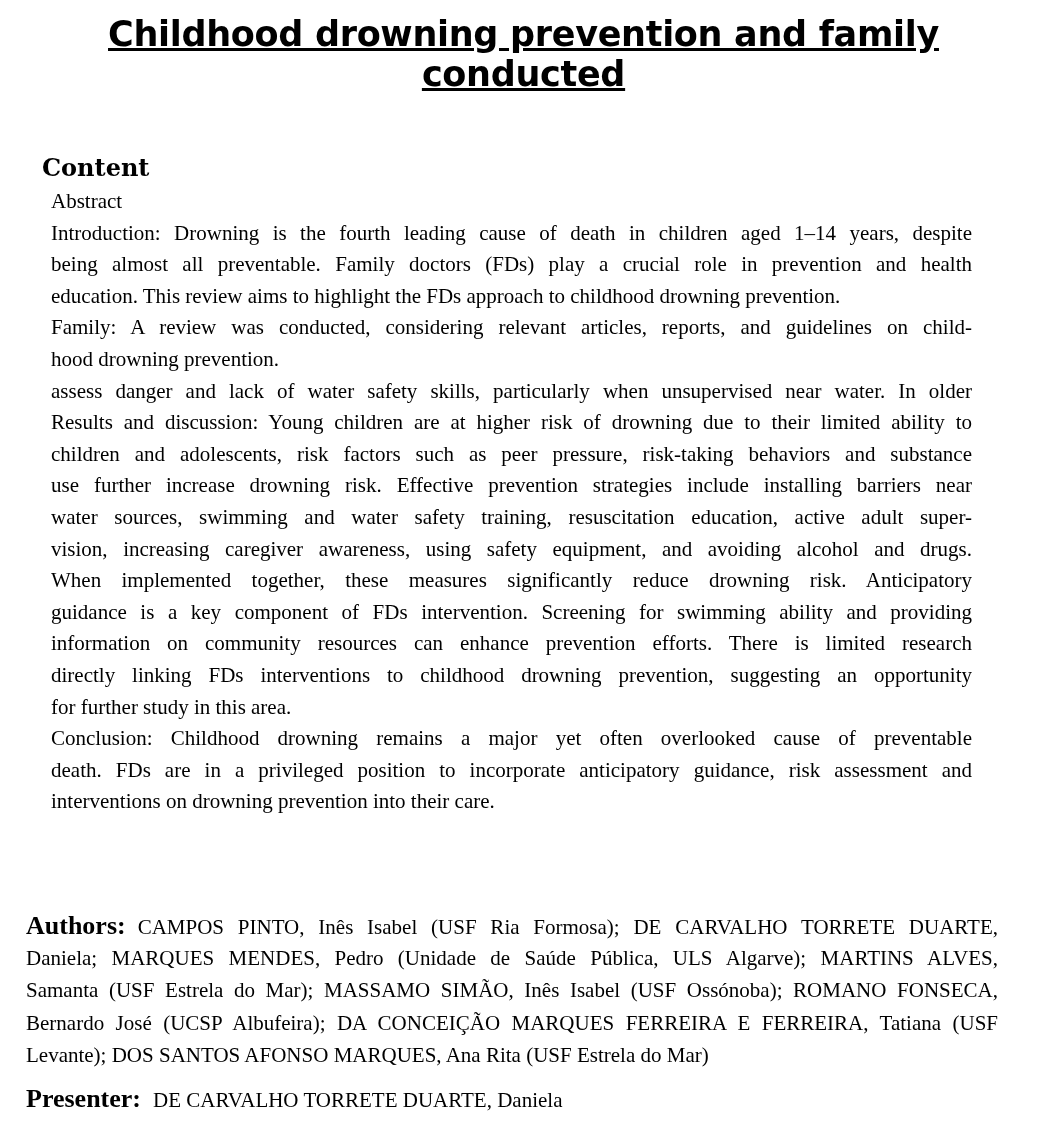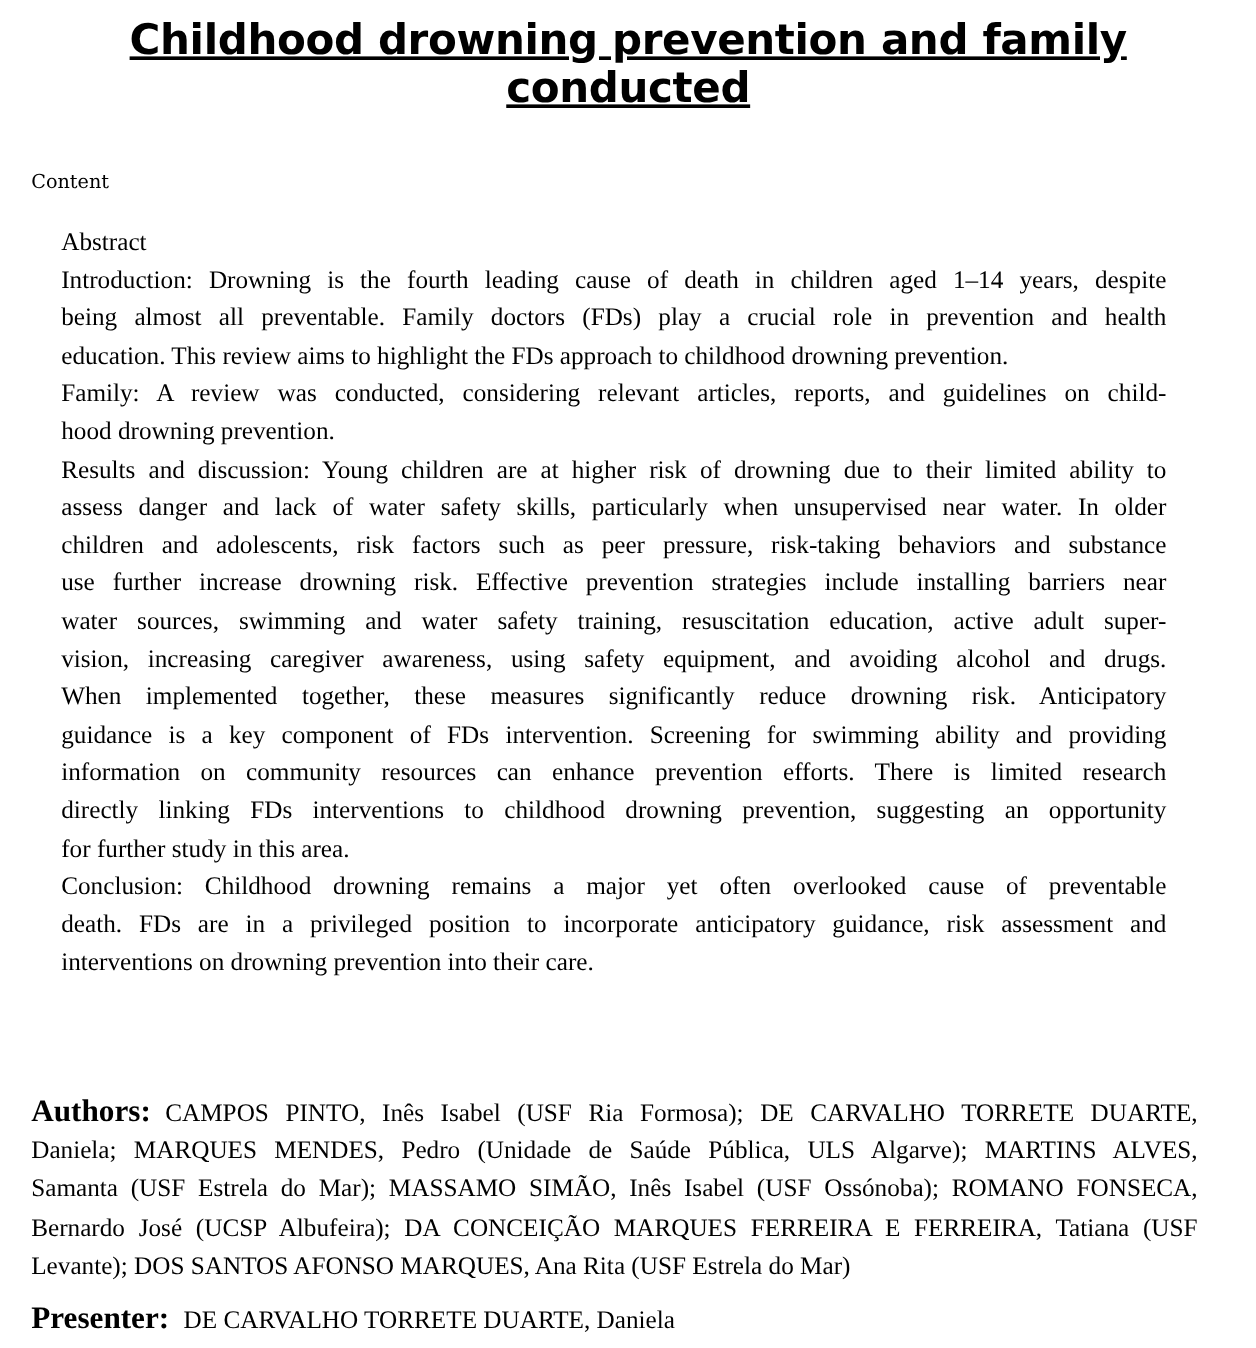--- a/index.html
+++ b/index.html
@@ -27,24 +27,24 @@
       line-height: 40px;
       letter-spacing: -0.3px;
       margin: 0;
       text-decoration: underline;
     }
     .title .line { display: block; }
     .section-heading {
       position: absolute;
       left: 26px;
       top: 136px;
-      margin: 0;
+      margin: 16px;
       font-family: "DejaVu Serif", "Liberation Serif", serif;
-      font-weight: normal;
-      font-size: 16px;
+      font-weight: bold;
+      font-size: 24px;
       line-height: 32px;
     }
     .abstract {
       position: absolute;
       left: 51px;
       top: 186px;
       width: 921px;
       font-size: 21px;
       line-height: 31.6px;
     }
@@ -99,22 +99,22 @@
 
 <h2 class="section-heading">Content</h2>
 
 <div class="abstract">
   <span class="line">Abstract</span>
   <span class="line justify">Introduction: Drowning is the fourth leading cause of death in children aged 1–14 years, despite</span>
   <span class="line justify">being almost all preventable.  Family doctors (FDs) play a crucial role in prevention and health</span>
   <span class="line">education. This review aims to highlight the FDs approach to childhood drowning prevention.</span>
   <span class="line justify">Family: A review was conducted, considering relevant articles, reports, and guidelines on child-</span>
   <span class="line">hood drowning prevention.</span>
+  <span class="line justify">assess danger and lack of water safety skills, particularly when unsupervised near water. In older</span>
   <span class="line justify">Results and discussion: Young children are at higher risk of drowning due to their limited ability to</span>
-  <span class="line justify">assess danger and lack of water safety skills, particularly when unsupervised near water. In older</span>
   <span class="line justify">children and adolescents, risk factors such as peer pressure, risk-taking behaviors and substance</span>
   <span class="line justify">use further increase drowning risk. Effective prevention strategies include installing barriers near</span>
   <span class="line justify">water sources, swimming and water safety training, resuscitation education, active adult super-</span>
   <span class="line justify">vision, increasing caregiver awareness, using safety equipment, and avoiding alcohol and drugs.</span>
   <span class="line justify">When implemented together, these measures significantly reduce drowning risk.  Anticipatory</span>
   <span class="line justify">guidance is a key component of FDs intervention. Screening for swimming ability and providing</span>
   <span class="line justify">information on community resources can enhance prevention efforts.  There is limited research</span>
   <span class="line justify">directly linking FDs interventions to childhood drowning prevention, suggesting an opportunity</span>
   <span class="line">for further study in this area.</span>
   <span class="line justify">Conclusion:  Childhood drowning remains a major yet often overlooked cause of preventable</span>

